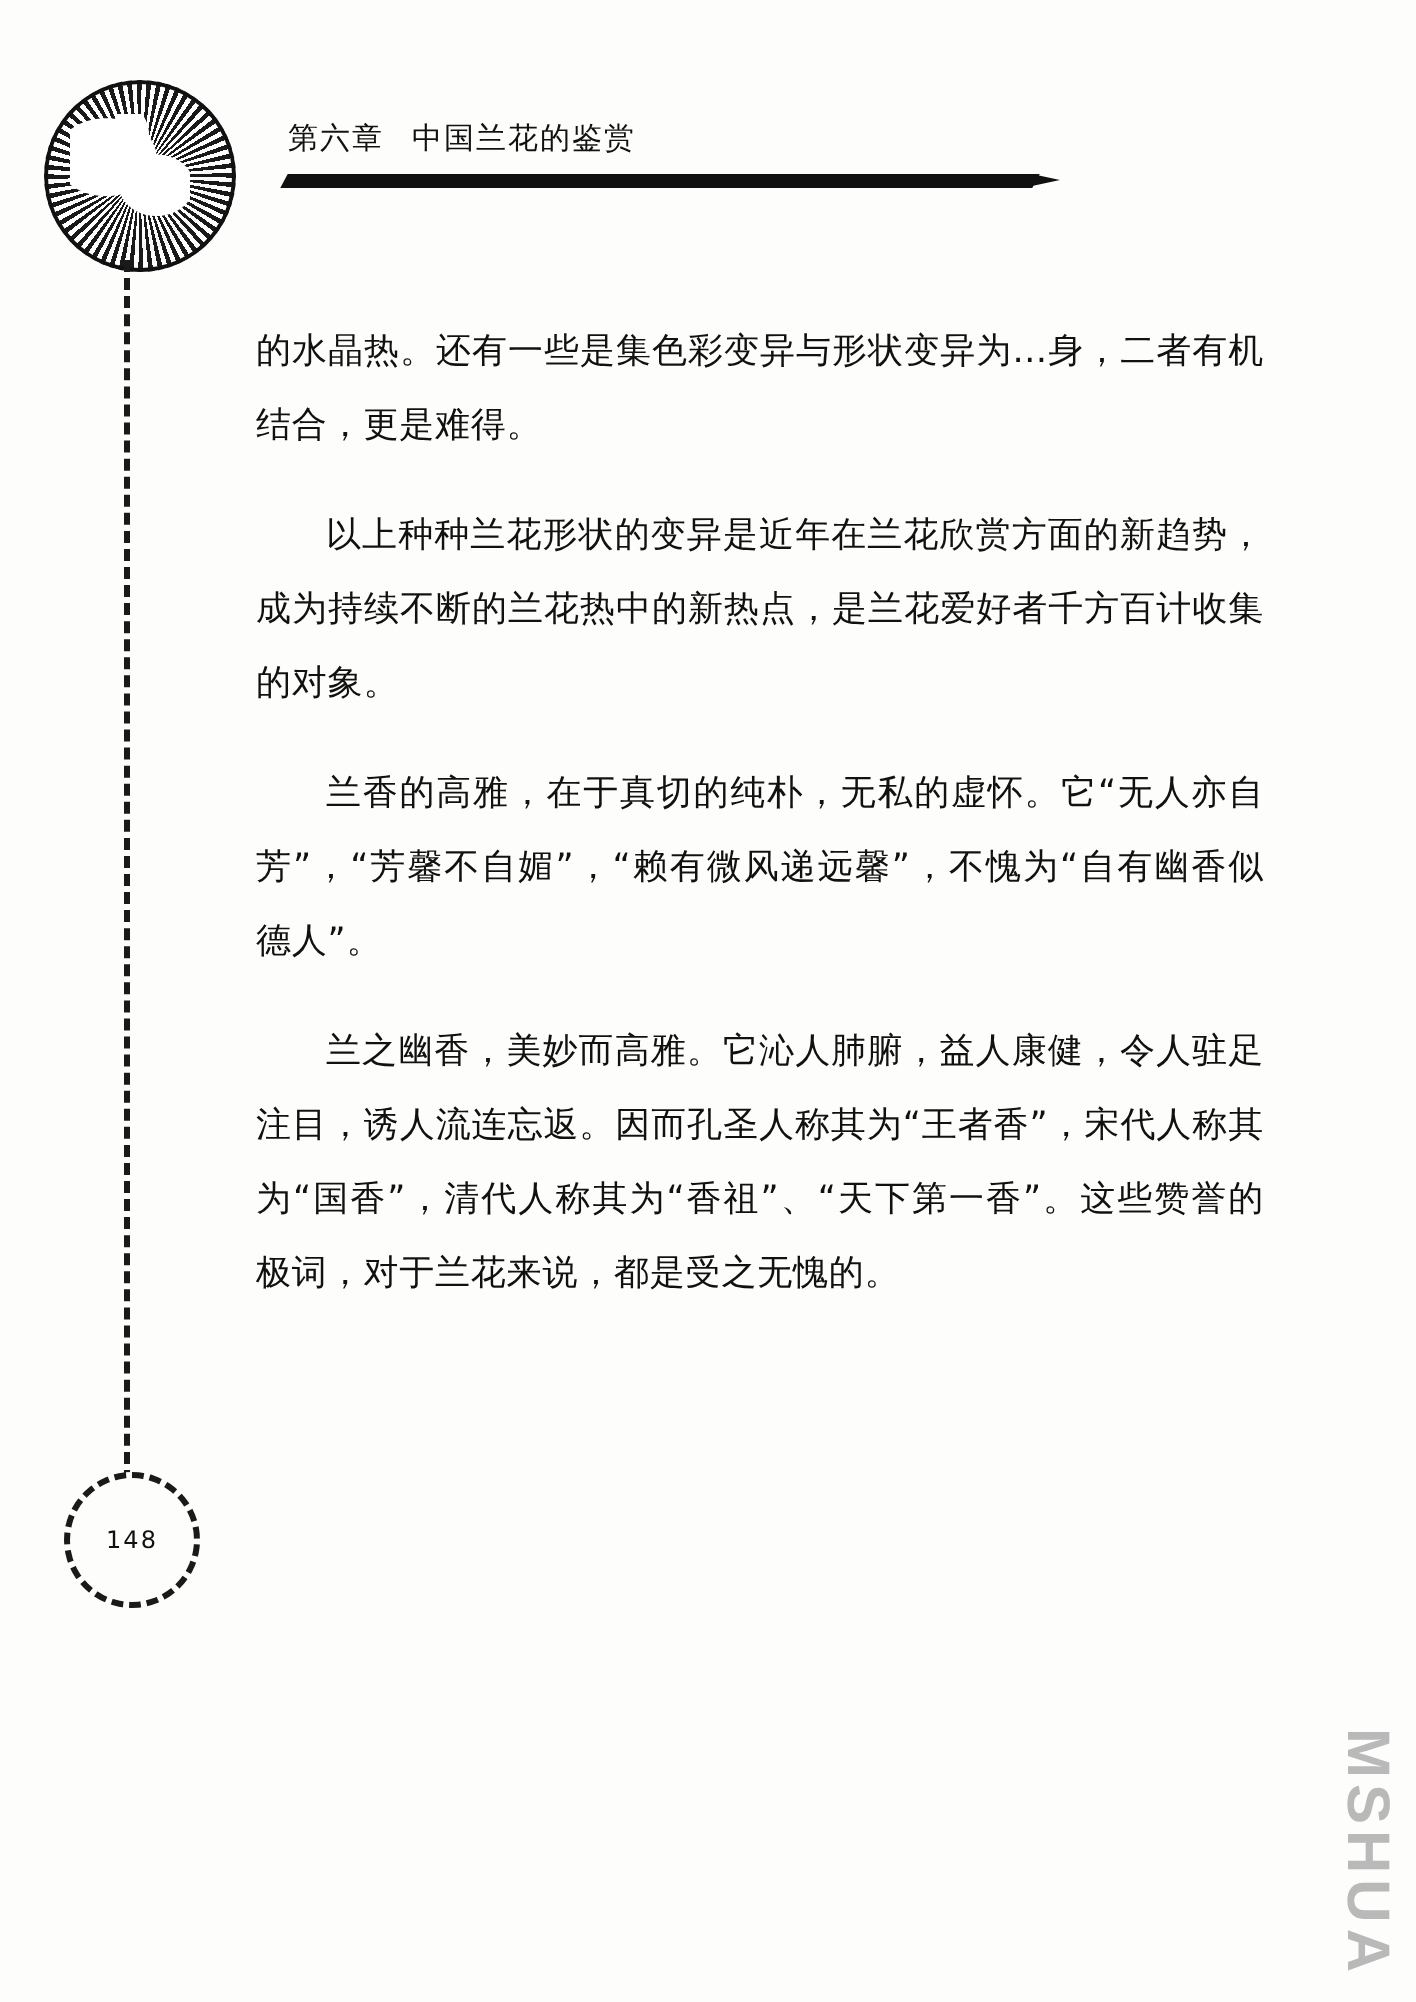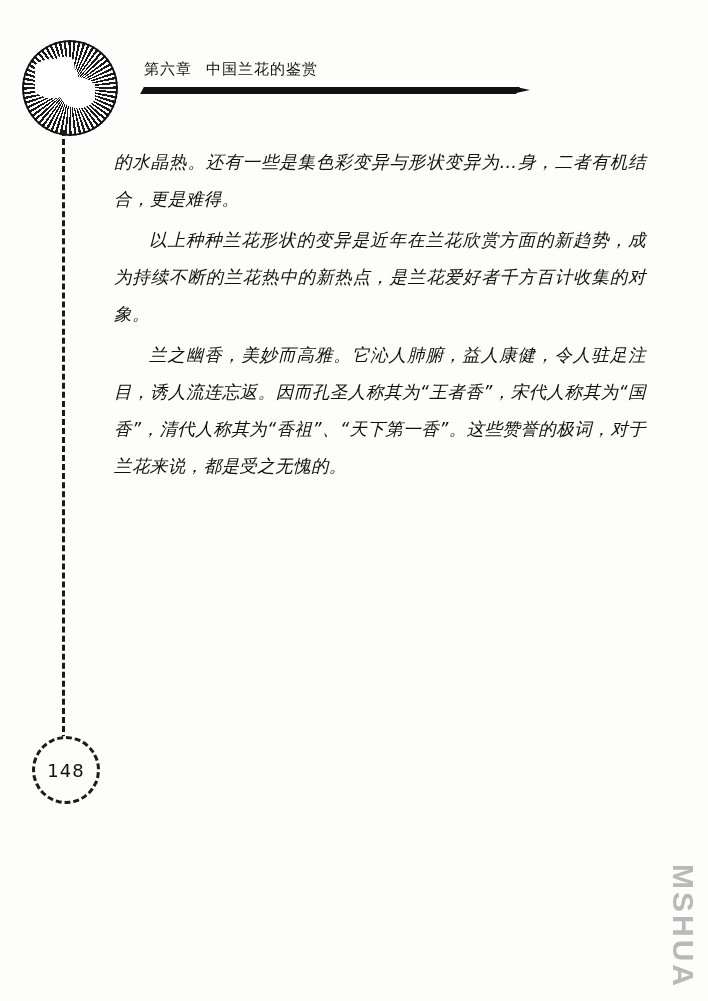--- a/index.html
+++ b/index.html
@@ -115,41 +115,40 @@
     position: absolute;
     left: 32px;
     top: 736px;
     width: 62px;
     height: 62px;
     border: 3px dashed #1a1a1a;
     border-radius: 50%;
     display: flex;
     align-items: center;
     justify-content: center;
-    font-size: 18px;
+    font-size: 12px;
     letter-spacing: 1px;
     background: #fdfdfb;
   }
 
   
   .body-text {
     position: absolute;
     left: 110px;
     top: 140px;
     width: 540px;
     font-size: 17.5px;
     line-height: 37px;
     text-align: justify;
     text-justify: inter-ideograph;
     letter-spacing: 0.4px;
     font-family: "DejaVu Sans", sans-serif;
   }
   .body-text p {
-    margin: 4px;
-    font-style: italic;
+    margin: 18px;
   }
   .body-text p.indent {
     text-indent: 2em;
   }
 
   .section-heading {
     margin: 18px 0 16px 0;
     text-align: center;
     font-size: 25px;
     font-weight: bold;
@@ -189,18 +188,19 @@
   </div>
 
   <div class="spine"></div>
   <div class="page-badge">148</div>
 
   <div class="body-text">
     <p>的水晶热。还有一些是集色彩变异与形状变异为…身，二者有机结合，更是难得。</p>
     <p class="indent">以上种种兰花形状的变异是近年在兰花欣赏方面的新趋势，成为持续不断的兰花热中的新热点，是兰花爱好者千方百计收集的对象。</p>
 
 
+    <p class="indent">兰香的高雅，在于真切的纯朴，无私的虚怀。它“无人亦自芳”，“芳馨不自媚”，“赖有微风递远馨”，不愧为“自有幽香似德人”。</p>
     <p class="indent">兰之幽香，美妙而高雅。它沁人肺腑，益人康健，令人驻足注目，诱人流连忘返。因而孔圣人称其为“王者香”，宋代人称其为“国香”，清代人称其为“香祖”、“天下第一香”。这些赞誉的极词，对于兰花来说，都是受之无愧的。</p>
 
   </div>
 
   <div class="watermark">MSHUA</div>
 </div>
 
 </body></html>

